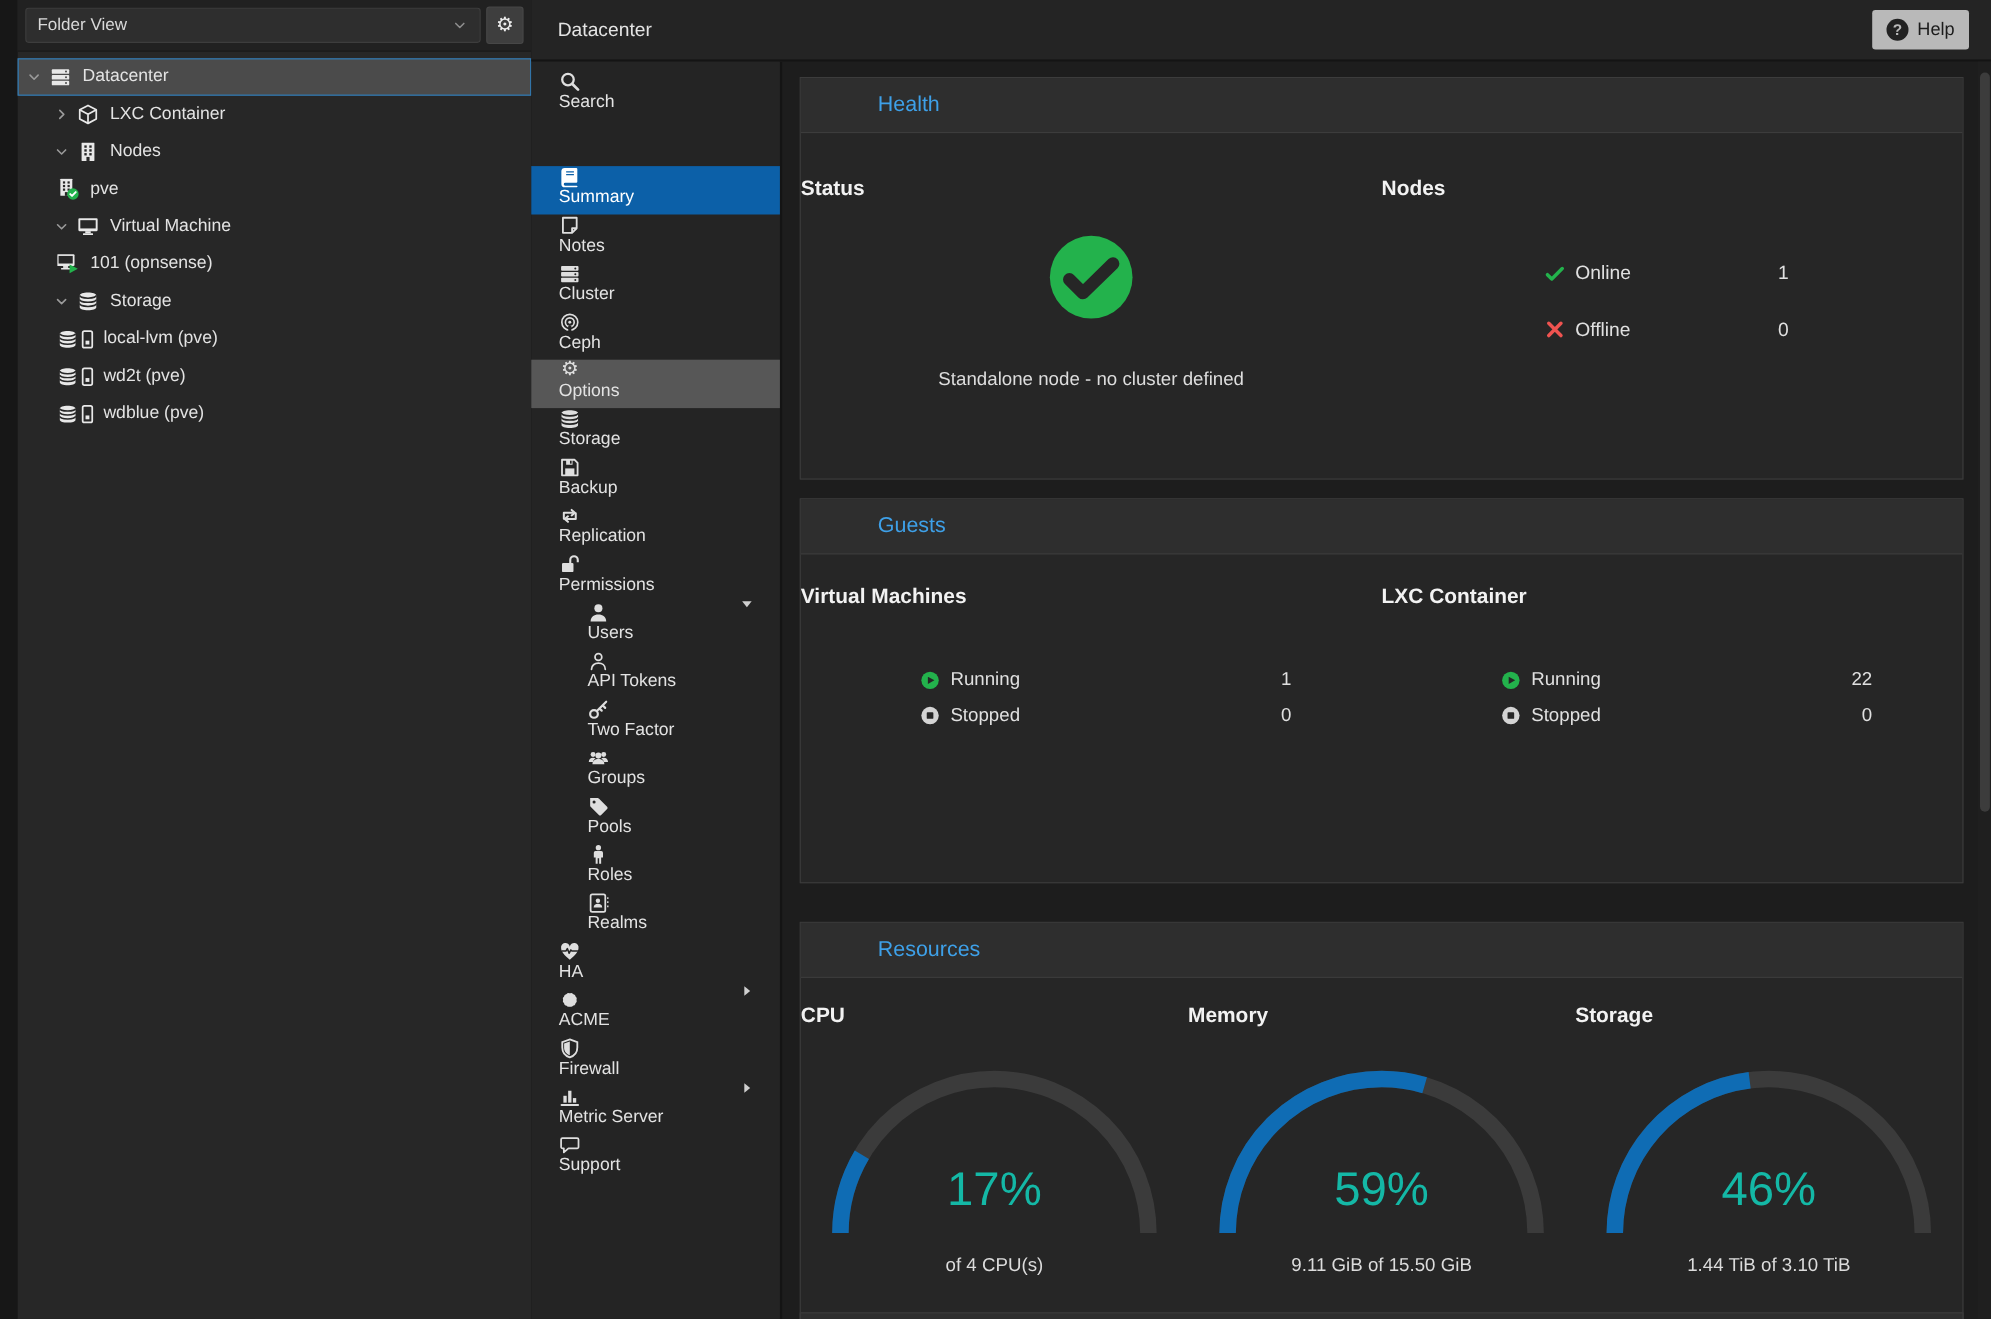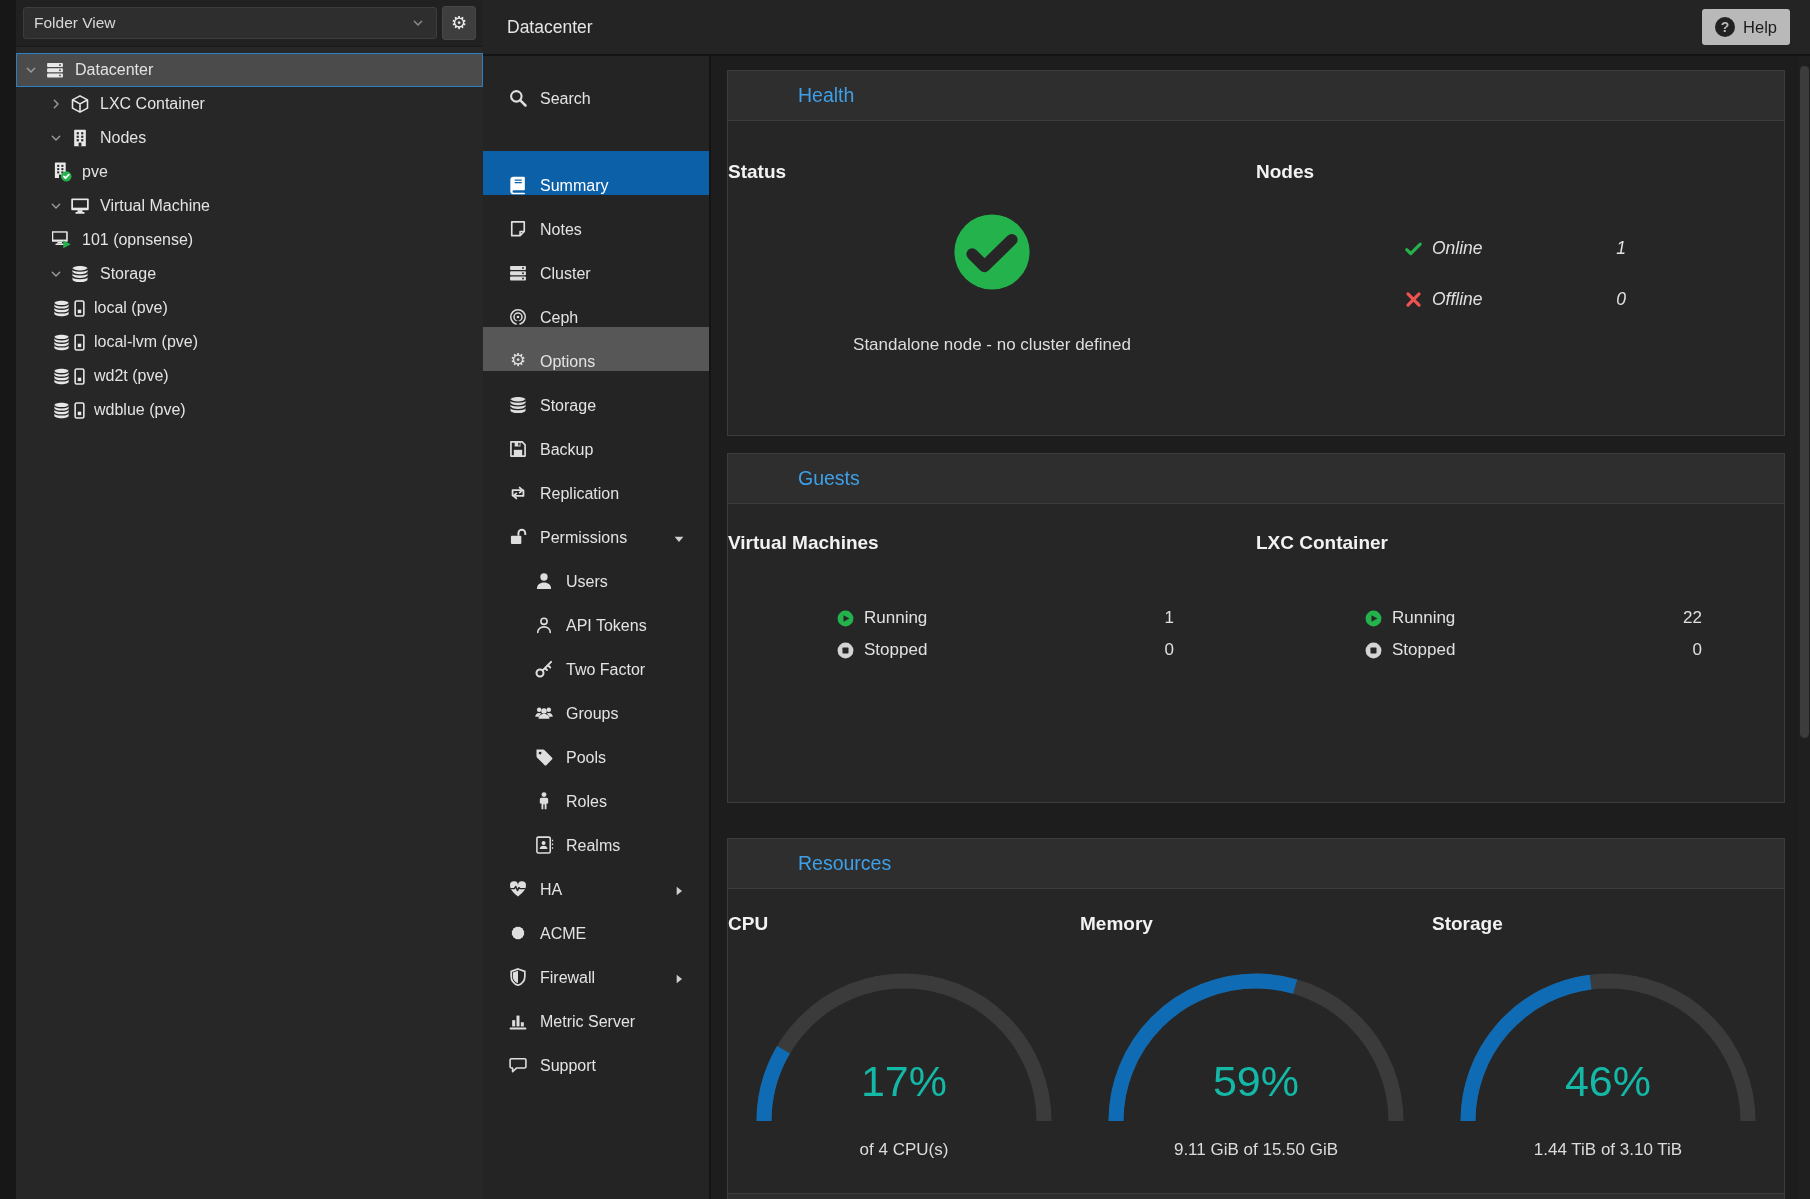--- a/index.html
+++ b/index.html
@@ -44,21 +44,21 @@
   .header-title{position:absolute;left:24px;top:17px;font-size:17.5px;color:#e4e4e4;}
   .help-btn{
     position:absolute;right:20px;top:9px;height:36px;padding:0 13px;background:#b9b9b9;
     border-radius:3px;display:flex;align-items:center;gap:8px;color:#1c1c1c;font-size:16.5px;
   }
   .qmark{width:20px;height:20px;border-radius:50%;background:#222222;color:#b9b9b9;
     display:flex;align-items:center;justify-content:center;font-size:14px;font-weight:bold;}
 
   
   .menu-pane{position:absolute;left:483px;top:56px;width:228px;bottom:0;background:#242424;border-right:2px solid #141414;box-sizing:border-box;padding-top:8px;}
-  .mrow{display:flex;align-items:flex-end;height:44px;padding:0 10px 0 25px;font-size:16px;color:#e3e3e3;--ko:#242424;}
+  .mrow{display:flex;align-items:flex-start;height:44px;padding:0 10px 0 25px;font-size:16px;color:#e3e3e3;flex-direction:column;--ko:#242424;}
   .mrow .ic{width:20px;height:20px;margin-right:12px;color:#dedede;}
   .mrow.sub{padding-left:51px;}
   .mrow.selected{background:#0c60a8;color:#ffffff;margin-top:43px;--ko:#0c60a8;}
   .mrow.selected .ic{color:#ffffff;}
   .mrow.hover{background:#575757;--ko:#575757;}
   .mrow .caret{margin-left:auto;width:16px;height:16px;color:#cfcfcf;margin-right:12px;}
 
   
   .main{position:absolute;left:711px;right:0;top:56px;bottom:0;background:#1d1d1d;overflow:hidden;}
   .panel{position:absolute;left:16px;width:1058px;background:#262626;border:1px solid #3c3c3c;box-sizing:border-box;}
@@ -74,21 +74,21 @@
   .pbody{position:relative;height:calc(100% - 50px);}
   .twocol{display:grid;grid-template-columns:1fr 1fr;height:100%;}
   .col{position:relative;}
   .col-heading{position:absolute;left:0;right:0;text-align:left;font-size:19px;font-weight:bold;color:#f2f2f2;}
 
   
   .health .col-heading{top:40px;}
   .big-check{position:absolute;top:90px;left:calc(50% - 41px);width:82px;height:82px;color:#23b24c;}
   .h-msg{position:absolute;top:214px;left:0;right:0;text-align:center;font-size:17px;color:#dddddd;}
   .nrows{position:absolute;top:112px;left:0;right:0;padding:0 158px 0 148px;}
-  .nrow{display:flex;align-items:center;height:30px;margin-bottom:21px;font-size:17.5px;font-style:italic;}
+  .nrow{display:flex;align-items:center;height:30px;margin-bottom:21px;font-size:17.5px;}
   .nrow .ic{width:19px;height:19px;margin-right:9px;}
   .nrow .val{margin-left:auto;}
   .ok{color:#23b24c;} .err{color:#ef5350;}
 
   
   .guests .col-heading{top:28px;}
   .grows{position:absolute;top:68px;left:0;right:0;padding:0 82px 0 108px;margin-top:32px;}
   .grow{display:flex;align-items:center;height:28px;margin-bottom:4px;font-size:17px;}
   .grow .ic{width:19px;height:19px;margin-right:9px;}
   .grow .val{margin-left:auto;}
@@ -365,29 +365,20 @@
       <span>101 (opnsense)</span>
     </div>
     <div class="trow lvl1">
       <svg class="ic chev">
           <use href="#i-chev-down"></use>
         </svg>
       <svg class="ic node">
           <use href="#i-db"></use>
         </svg>
       <span>Storage</span>
-    </div>
-    <div class="trow lvl2">
-      <svg class="ic node2">
-          <use href="#i-db"></use>
-        </svg>
-      <svg class="ic drv" viewBox="0 0 16 24">
-          <use href="#i-drive"></use>
-        </svg>
-      <span>local (pve)</span>
     </div>
     <div class="trow lvl2">
       <svg class="ic node2">
           <use href="#i-db"></use>
         </svg>
       <svg class="ic drv" viewBox="0 0 16 24">
           <use href="#i-drive"></use>
         </svg>
       <span>local-lvm (pve)</span>
     </div>

